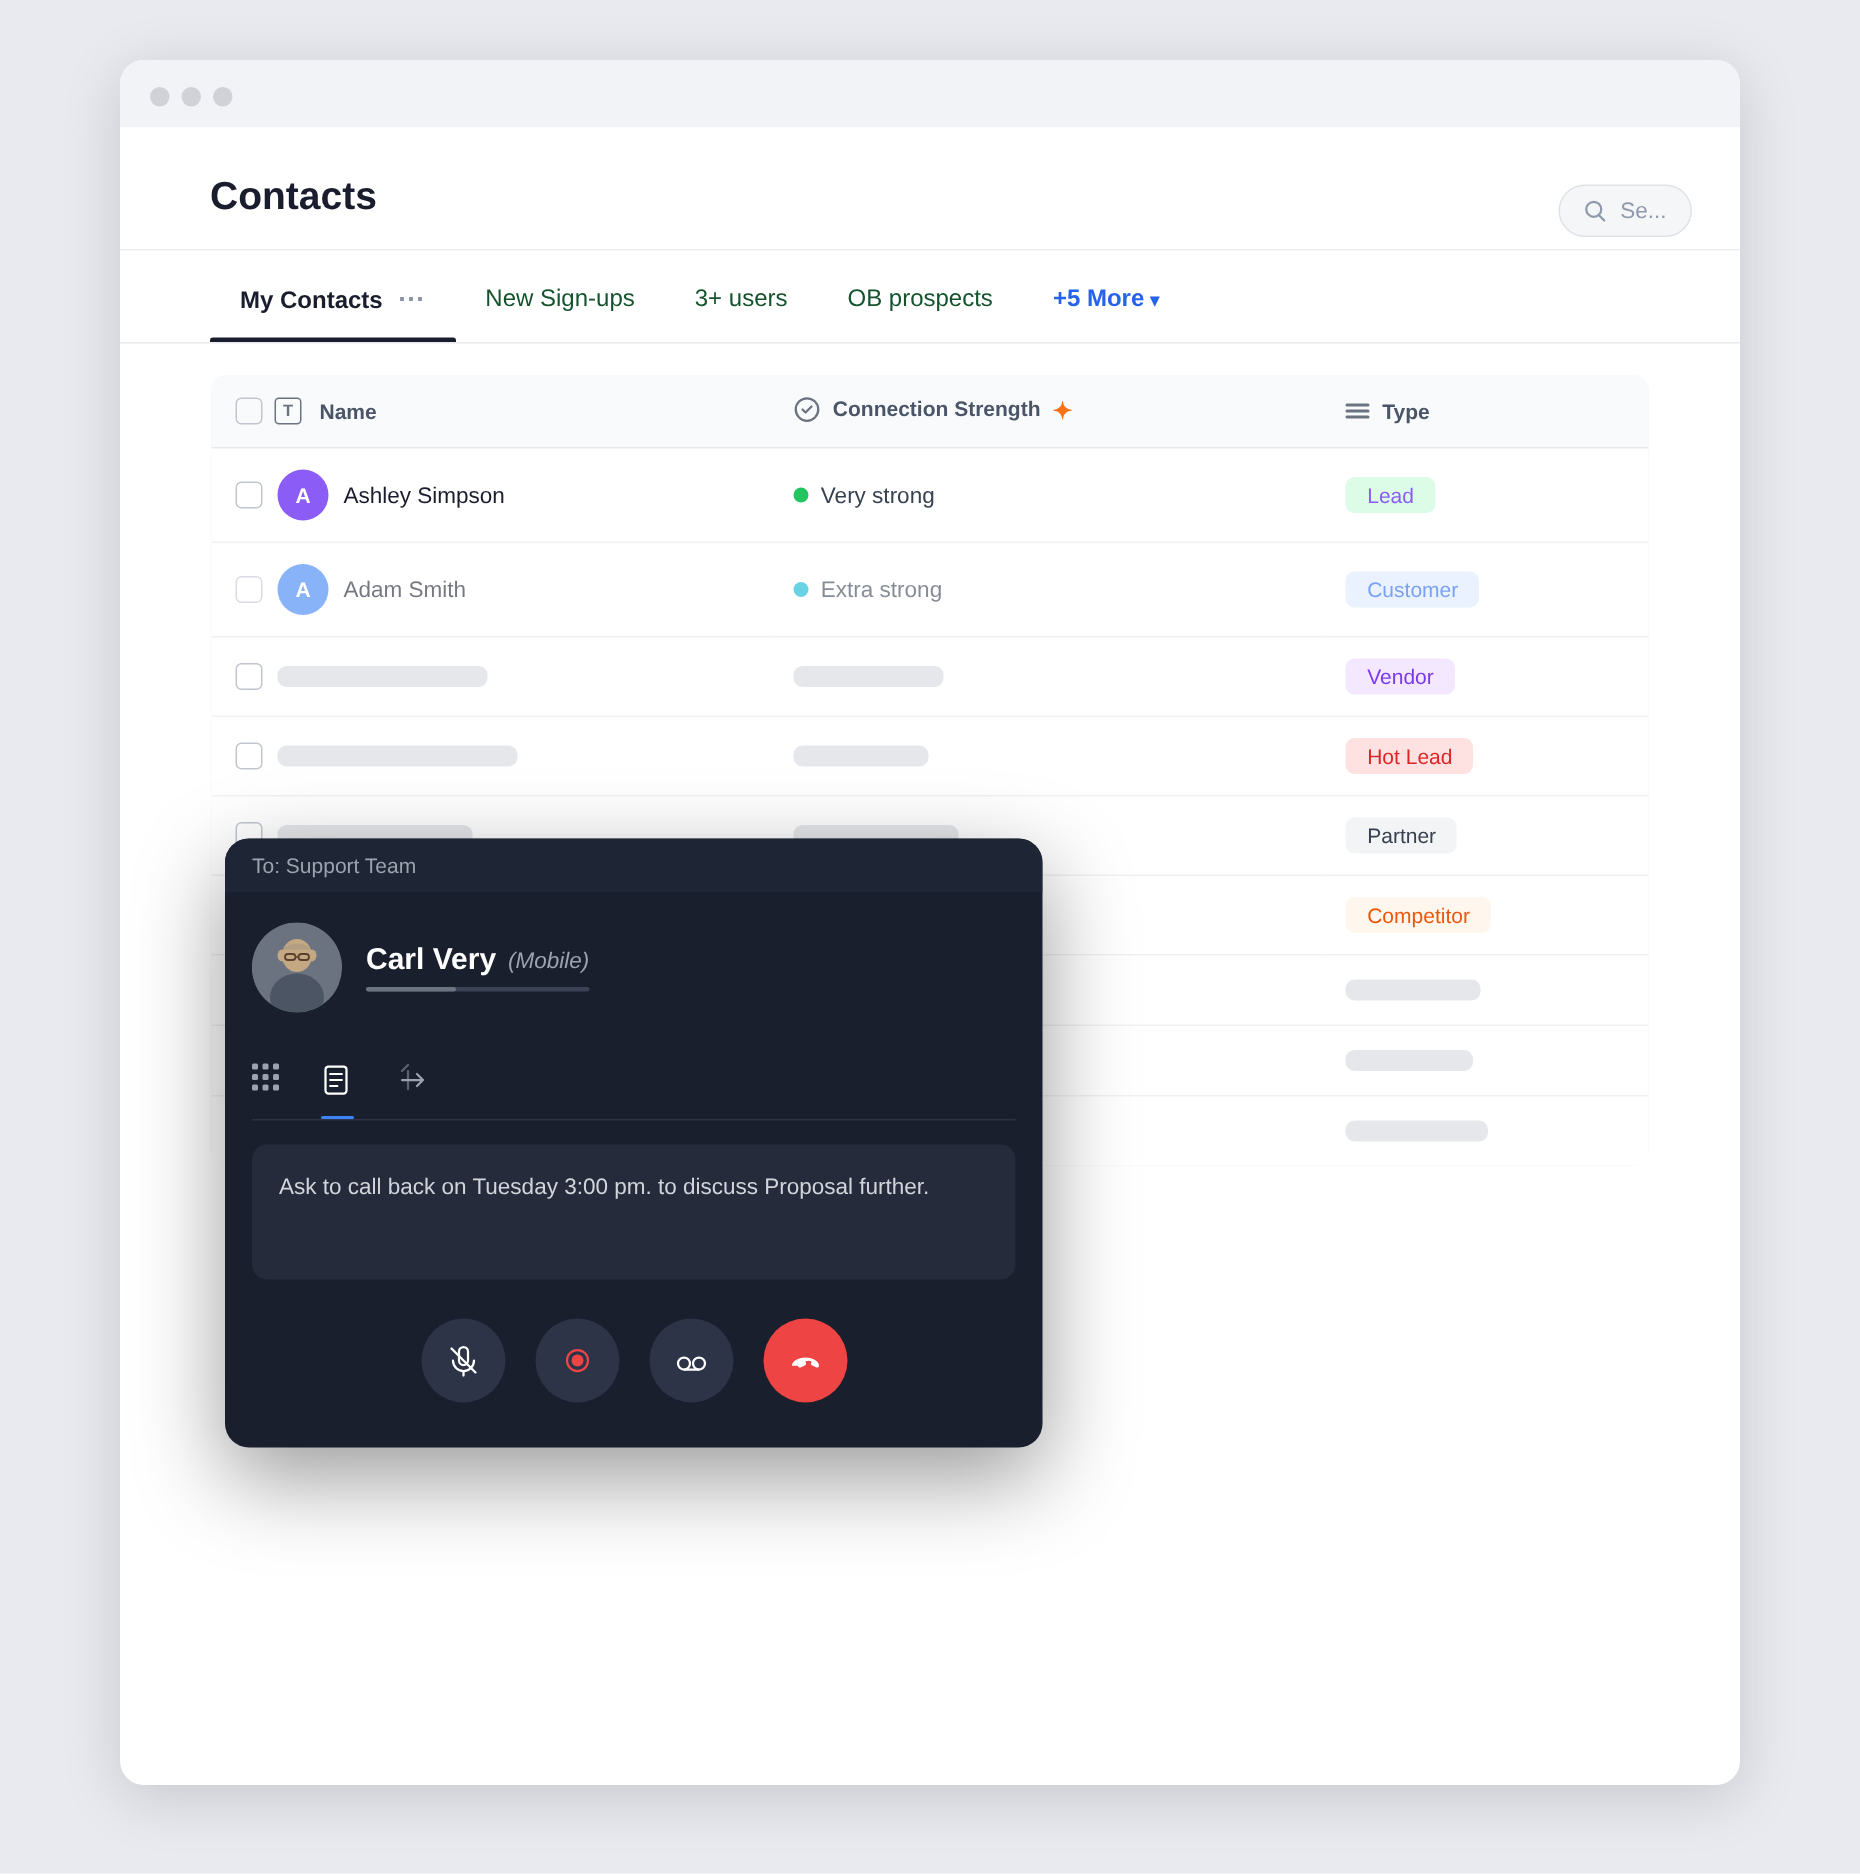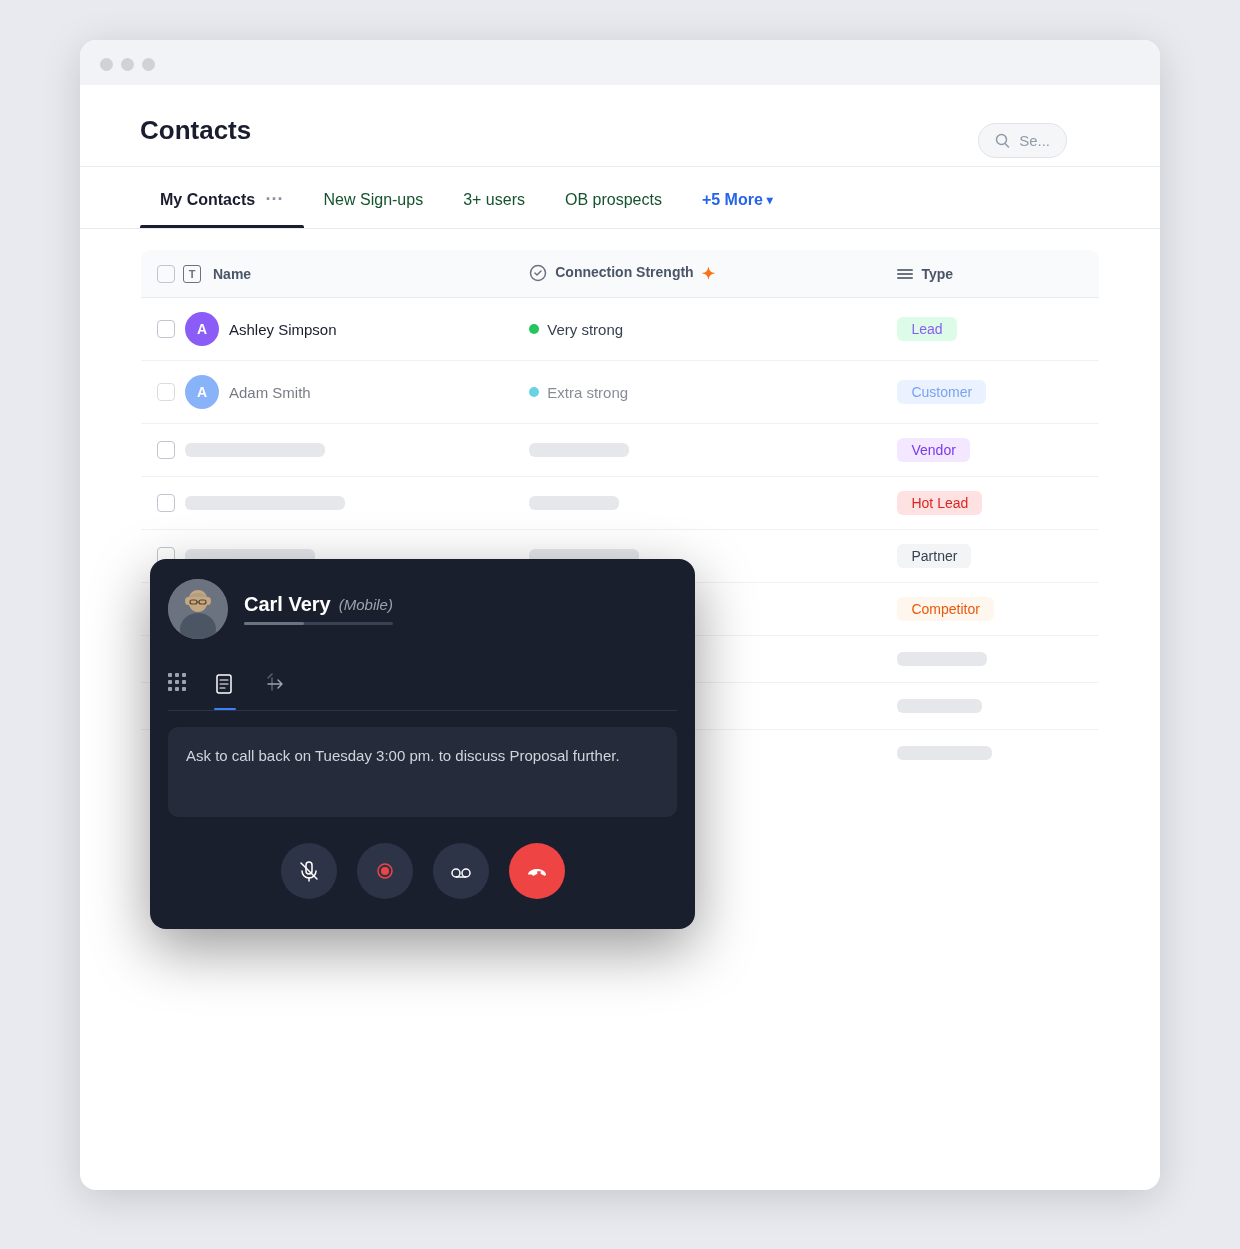--- a/index.html
+++ b/index.html
@@ -38,21 +38,21 @@
       border-radius: 50%;
       background: #d0d2d8;
     }
 
     .page-content {
       background: #fff;
       min-height: 1080px;
     }
 
     .page-header {
-      padding: 30px 93px 0 60px;
+      padding: 30px 32px 0 60px;
       display: flex;
       align-items: center;
       justify-content: space-between;
       border-bottom: 1px solid #e8eaed;
       padding-bottom: 0;
     }
 
     .page-title {
       font-size: 26px;
       font-weight: 700;
@@ -693,20 +693,21 @@
             <td>
               <div class="placeholder-bar" style="width:95px;"></div>
             </td>
           </tr>
         </tbody>
       </table>
 
       <div class="call-overlay">
 
 
+        <div class="call-to">To: Support Team</div>
 
         <div class="call-body">
 
           <div class="caller-info">
             <div class="caller-avatar">
               <div class="caller-avatar-img">
                 <svg width="60" height="60" viewBox="0 0 60 60">
 
                   <circle cx="30" cy="30" r="30" fill="#6b7280"></circle>
 

